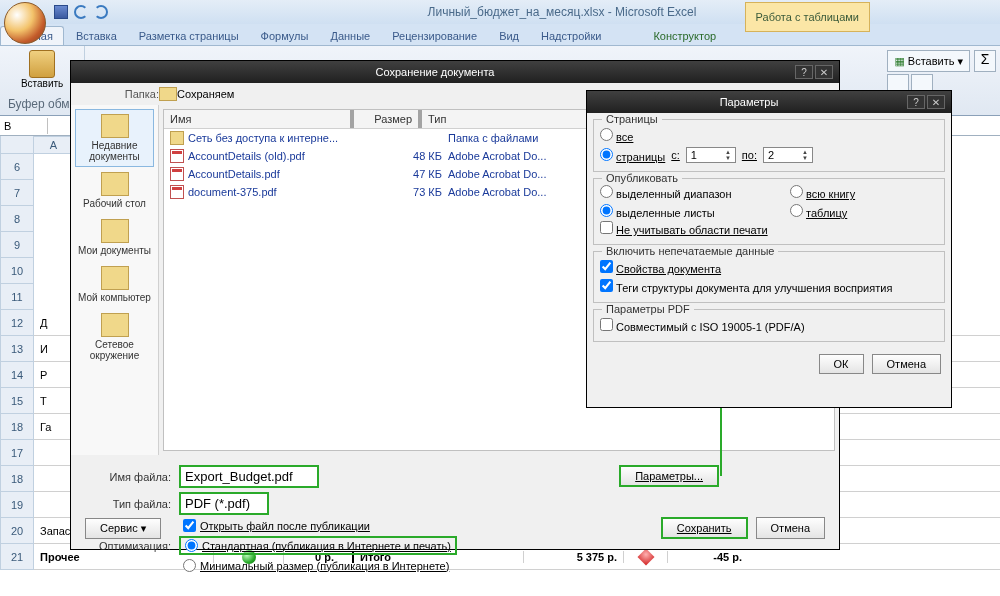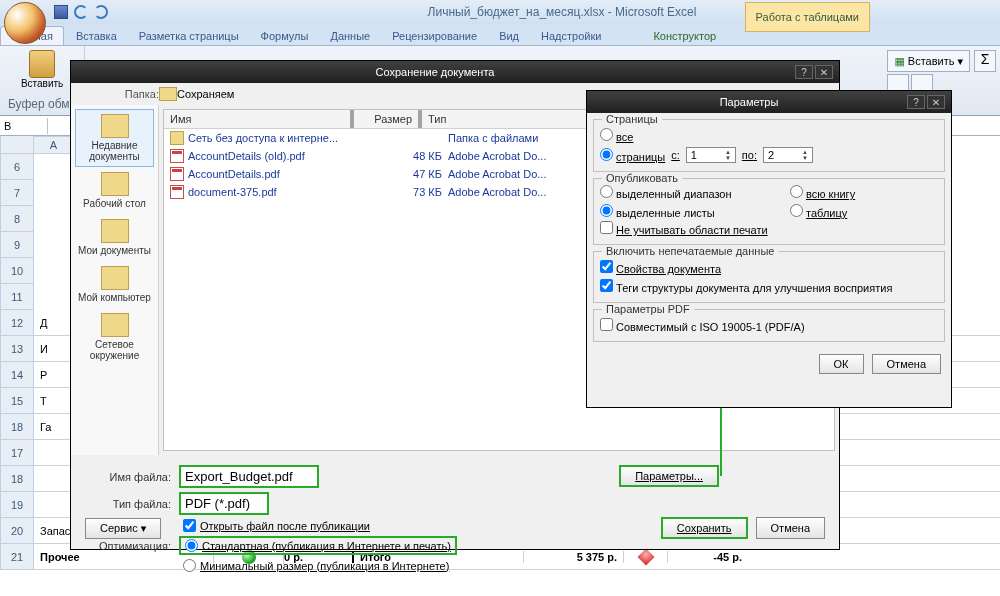--- a/index.html
+++ b/index.html
@@ -32,21 +32,21 @@
 .grid { position: relative; background: #fff; height: 460px; }
 .rowheads { position: absolute; left: 0; top: 0; width: 34px; }
 .rowhead { height: 26px; background: #e8eef6; border: 1px solid #c0d0e0; border-top: none; display: flex; align-items: center; justify-content: center; color: #3a5a7a; font-size: 11px; }
 .colhead { height: 18px; background: #e8eef6; border: 1px solid #c0d0e0; border-left: none; display: inline-flex; align-items: center; justify-content: center; color: #3a5a7a; }
 
 
 .sheet-data { position: absolute; left: 34px; top: 0; right: 0; }
 .datarow { display: flex; height: 26px; align-items: center; border-bottom: 1px solid #d0d0d0; }
 .cellA { width: 180px; padding-left: 6px; border-right: 1px solid #d0d0d0; }
 .cellB { width: 70px; display: flex; justify-content: center; border-right: 1px solid #d0d0d0; }
-.cellC { width: 70px; padding-right: 18px; border-right: 2px solid #000; }
+.cellC { width: 70px; text-align: right; padding-right: 18px; border-right: 2px solid #000; }
 .cellD { width: 170px; padding-left: 6px; border-right: 1px solid #d0d0d0; }
 .cellE { width: 100px; text-align: right; padding-right: 6px; border-right: 1px solid #d0d0d0; }
 .cellF { width: 44px; display: flex; justify-content: center; border-right: 1px solid #d0d0d0; }
 .cellG { width: 80px; text-align: right; padding-right: 6px; }
 .dot-green { width: 14px; height: 14px; border-radius: 50%; background: radial-gradient(circle at 35% 35%, #bfffbf, #2aaa2a 60%, #0a6a0a); }
 .warn-yellow { width: 0; height: 0; border-left: 8px solid transparent; border-right: 8px solid transparent; border-bottom: 14px solid #f0b020; position: relative; }
 .diamond-red { width: 12px; height: 12px; background: radial-gradient(circle at 35% 35%, #ffb0b0, #d02020); transform: rotate(45deg); }
 
 
 .save-dlg { position: absolute; left: 70px; top: 60px; width: 770px; height: 490px; background: #f0f0f0; border: 1px solid #000; z-index: 100; }

